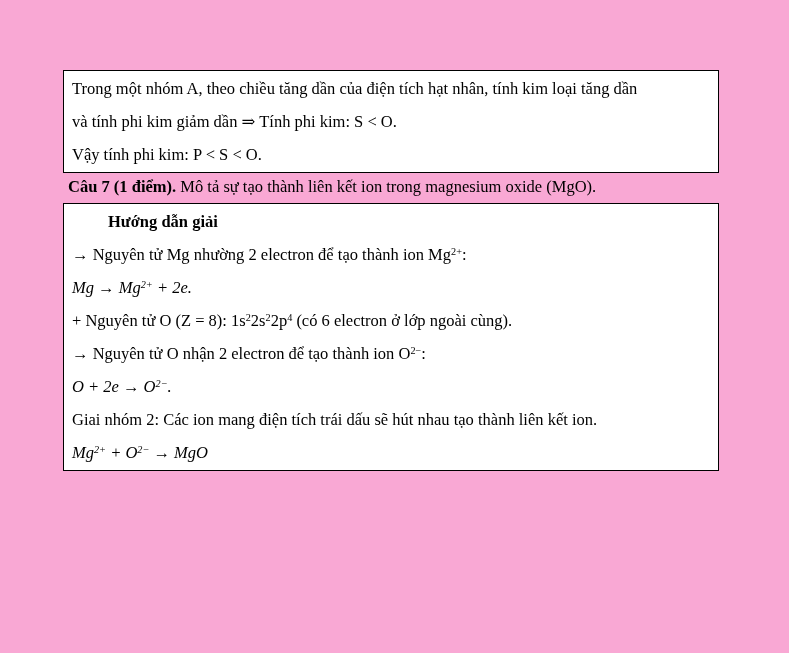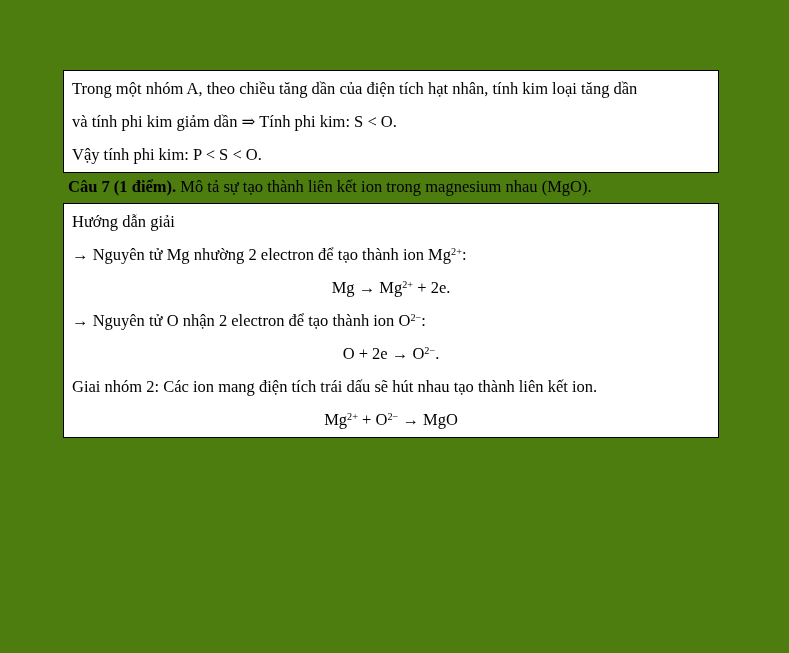--- a/index.html
+++ b/index.html
@@ -8,39 +8,39 @@
     width: 789px;
     height: 653px;
     font-family: "Liberation Serif", "DejaVu Serif", serif;
     font-size: 16.5px;
     color: #000000;
   }
   .page {
     position: relative;
     width: 789px;
     height: 653px;
-    background: #4d7c0f;
+    background: #f9a8d4;
     overflow: hidden;
   }
   .box {
     position: absolute;
     left: 63px;
     width: 656px;
     border: 1px solid #000000;
     padding: 1px 8px;
     background: #ffffff;
   }
   .box-top { top: 70px; }
   .box-solution { top: 203px; }
   .line {
     line-height: 33px;
     white-space: nowrap;
   }
-  .center { text-align: center; white-space: normal; }
-  .bold { font-weight: normal; }
+  .center { white-space: normal; font-style: italic; }
+  .bold { font-weight: bold; margin-left: 36px; }
   .question-line {
     position: absolute;
     left: 68px;
     top: 174px;
     line-height: 26px;
     white-space: nowrap;
   }
   sup {
     font-size: 0.62em;
     line-height: 0;
@@ -53,25 +53,26 @@
 <body>
 
 <div class="page">
 
   <div class="box box-top">
     <p class="line">Trong một nhóm A, theo chiều tăng dần của điện tích hạt nhân, tính kim loại tăng dần</p>
     <p class="line">và tính phi kim giảm dần ⇒ Tính phi kim: S &lt; O.</p>
     <p class="line">Vậy tính phi kim: P &lt; S &lt; O.</p>
   </div>
 
-  <p class="question-line"><strong>Câu 7 (1 điểm).</strong><span> Mô tả sự tạo thành liên kết ion trong magnesium nhau (MgO).</span></p>
+  <p class="question-line"><strong>Câu 7 (1 điểm).</strong><span> Mô tả sự tạo thành liên kết ion trong magnesium oxide (MgO).</span></p>
 
   <div class="box box-solution">
     <p class="line bold">Hướng dẫn giải</p>
     <p class="line">→ Nguyên tử Mg nhường 2 electron để tạo thành ion Mg<sup>2+</sup>:</p>
     <p class="line center">Mg → Mg<sup>2+</sup> + 2e.</p>
+    <p class="line">+ Nguyên tử O (Z = 8): 1s<sup>2</sup>2s<sup>2</sup>2p<sup>4</sup> (có 6 electron ở lớp ngoài cùng).</p>
     <p class="line">→ Nguyên tử O nhận 2 electron để tạo thành ion O<sup>2−</sup>:</p>
     <p class="line center">O + 2e → O<sup>2−</sup>.</p>
     <p class="line">Giai nhóm 2: Các ion mang điện tích trái dấu sẽ hút nhau tạo thành liên kết ion.</p>
     <p class="line center">Mg<sup>2+</sup> + O<sup>2−</sup> → MgO</p>
   </div>
 
 </div>
 
 </body></html>

